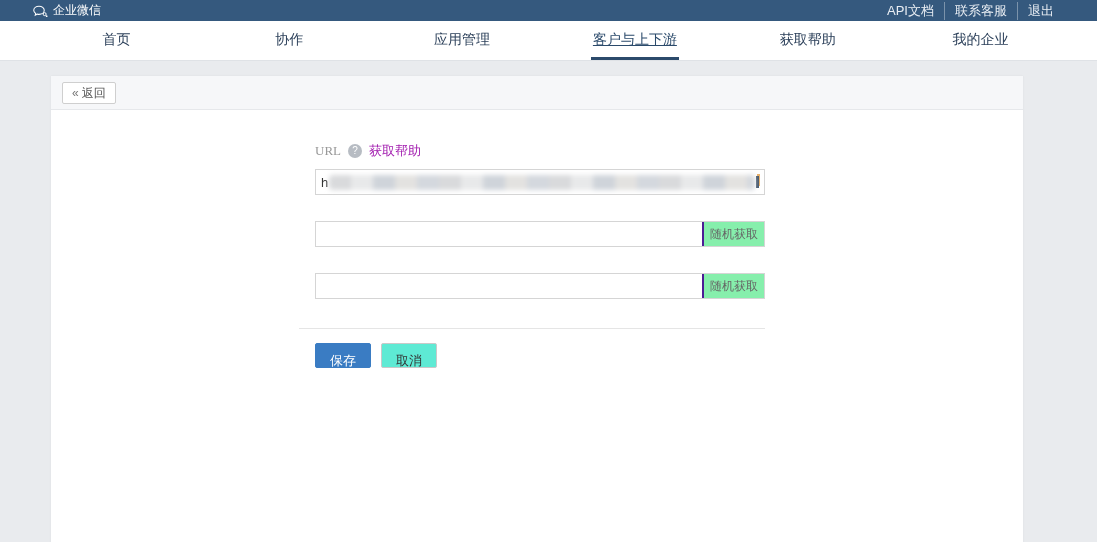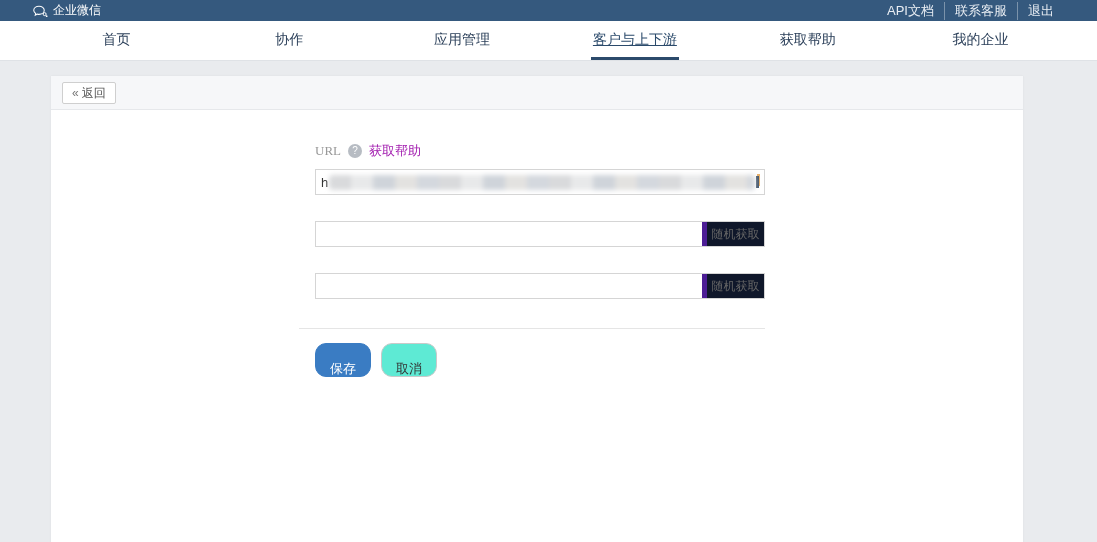--- a/index.html
+++ b/index.html
@@ -44,38 +44,38 @@
   .help-icon { width:14px; height:14px; border-radius:50%; background:#b7bcc3;
                color:#ffffff; font-size:10px; line-height:14px; text-align:center;
                display:inline-block; cursor:pointer; }
   .help-link { font-size:13px; color:#a21caf; text-decoration:none; cursor:pointer; }
 
   .input-group { display:flex; width:450px; height:26px; border:1px solid #d5d5d5;
                  background:#ffffff; }
   .input-group input { flex:1; border:none; outline:none; height:100%;
                        padding:0 6px; font-size:13px; color:#333;
                        font-family:"Liberation Sans",sans-serif; }
-  .addon-btn { width:62px; border:none; border-left:5px solid #4c1d95; background:#0f172a;
+  .addon-btn { width:62px; border:none; border-left:2px solid #4c1d95; background:#86efac;
                font-size:12px; color:#666; cursor:pointer;
                font-family:"Liberation Sans",sans-serif; }
 
   .url-box { display:flex; align-items:center; width:450px; height:26px;
              border:1px solid #d5d5d5; background:#ffffff; padding:0 5px; }
   .url-prefix { font-size:13px; color:#333; margin-right:1px; }
   .redact { flex:1; height:15px; border-radius:4px;
             background:repeating-linear-gradient(90deg,
               #d9dadc 0 22px,#e8e9ea 22px 44px,#cfd4da 44px 66px,
               #e3e2e0 66px 88px,#d4d8de 88px 110px);
             filter:blur(2.5px); }
   .caret-mark { width:3px; height:12px; background:#44566b; margin-left:1px;
                 box-shadow:1px -2px 0 #e8b06a; }
 
   .divider { width:466px; height:1px; background:#e5e5e5; margin:29px 0 0 -16px; }
   .btn-row { margin-top:14px; display:flex; gap:10px; }
-  .btn { height:25px; padding:16px 14px; font-size:13px; border-radius:11px;
+  .btn { height:25px; padding:8px 14px; font-size:13px; border-radius:2px;
          cursor:pointer; font-family:"Liberation Sans",sans-serif; }
   .btn-primary { background:#3a7cc3; border:1px solid #3a7cc3; color:#ffffff; }
   .btn-plain { background:#5eead4; border:1px solid #c9c9c9; color:#333; }
 </style>
 </head>
 <body>
 
 <div class="topbar">
   <div class="brand">
     <span class="brand-icon">

